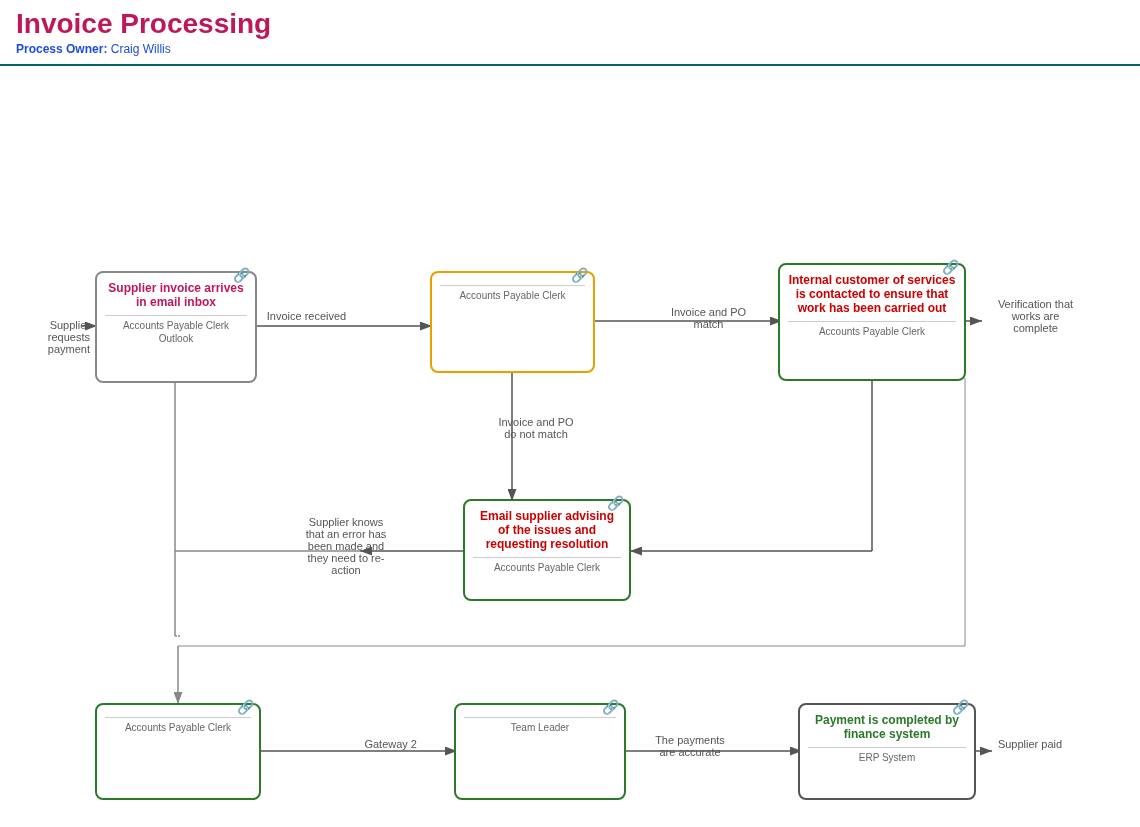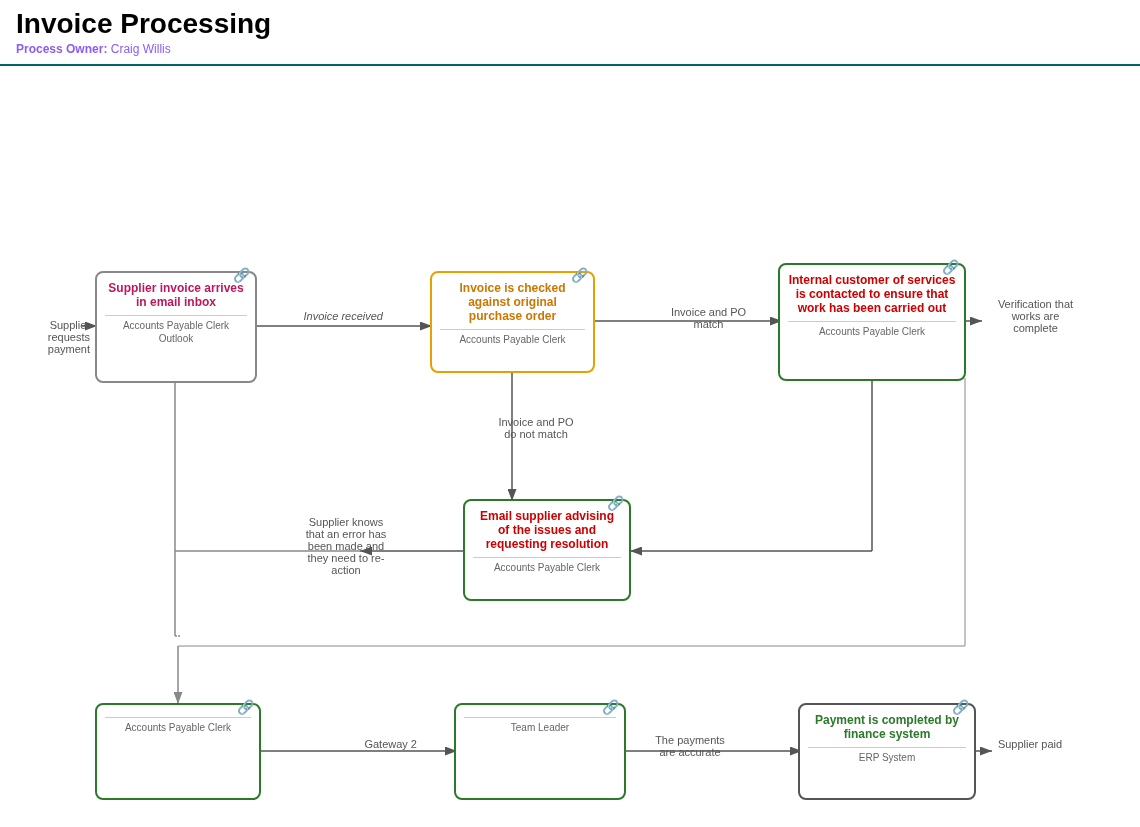--- a/index.html
+++ b/index.html
@@ -11,25 +11,25 @@
       width: 1140px;
       min-height: 827px;
       overflow: hidden;
     }
     .header {
       padding: 8px 16px 4px 16px;
     }
     .header h1 {
       font-size: 28px;
       font-weight: bold;
-      color: #000000;
+      color: #be185d;
     }
     .header .process-owner {
       font-size: 12px;
-      color: #8b5cf6;
+      color: #1d4ed8;
       margin-top: 2px;
     }
     .header .process-owner strong {
       font-weight: bold;
     }
     .divider {
       border: none;
       border-top: 2px solid #006666;
       margin: 4px 0 0 0;
     }
@@ -162,21 +162,21 @@
 
     <line x1="625" y1="685" x2="802" y2="685" stroke="#555" stroke-width="1.5" marker-end="url(#arrowhead)"></line>
 
     <line x1="975" y1="685" x2="992" y2="685" stroke="#555" stroke-width="1.5" marker-end="url(#arrowhead)"></line>
 
   </svg>
 
   <div class="flow-label" style="left:10px;top:240px;width:80px;white-space:pre-line;text-align:right;margin-top:13px;">Supplier
 requests
 payment</div>
-  <div class="flow-label" style="left:278px;top:244px;width:105px;text-align:right;font-style:italic;">Invoice received</div>
+  <div class="flow-label" style="left:254px;top:244px;width:105px;text-align:center;">Invoice received</div>
   <div class="flow-label" style="left:656px;top:240px;width:105px;text-align:center;white-space:pre-line;">Invoice and PO
 match</div>
   <div class="flow-label" style="left:978px;top:232px;width:115px;text-align:center;white-space:pre-line;">Verification that
 works are
 complete</div>
   <div class="flow-label" style="left:476px;top:350px;width:120px;text-align:center;white-space:pre-line;">Invoice and PO
 do not match</div>
   <div class="flow-label" style="left:276px;top:450px;width:140px;text-align:center;white-space:pre-line;">Supplier knows
 that an error has
 been made and
@@ -190,21 +190,20 @@
   <div class="process-box border-gray" style="left:95px;top:205px;width:162px;height:112px;">
     <span class="clip-icon">🔗</span>
     <div class="box-title title-teal">Supplier invoice arrives in email inbox</div>
     <hr class="box-divider">
     <div class="box-role">Accounts Payable Clerk</div>
     <div class="box-system">Outlook</div>
   </div>
 
   <div class="process-box border-orange" style="left:430px;top:205px;width:165px;height:102px;">
     <span class="clip-icon">🔗</span>
-    <div class="box-title title-orange">Invoice is checked against original purchase order</div>
     <hr class="box-divider">
     <div class="box-role">Accounts Payable Clerk</div>
   </div>
 
   <div class="process-box border-green" style="left:778px;top:197px;width:188px;height:118px;">
     <span class="clip-icon">🔗</span>
     <div class="box-title title-red">Internal customer of services is contacted to ensure that work has been carried out</div>
     <hr class="box-divider">
     <div class="box-role">Accounts Payable Clerk</div>
   </div>

